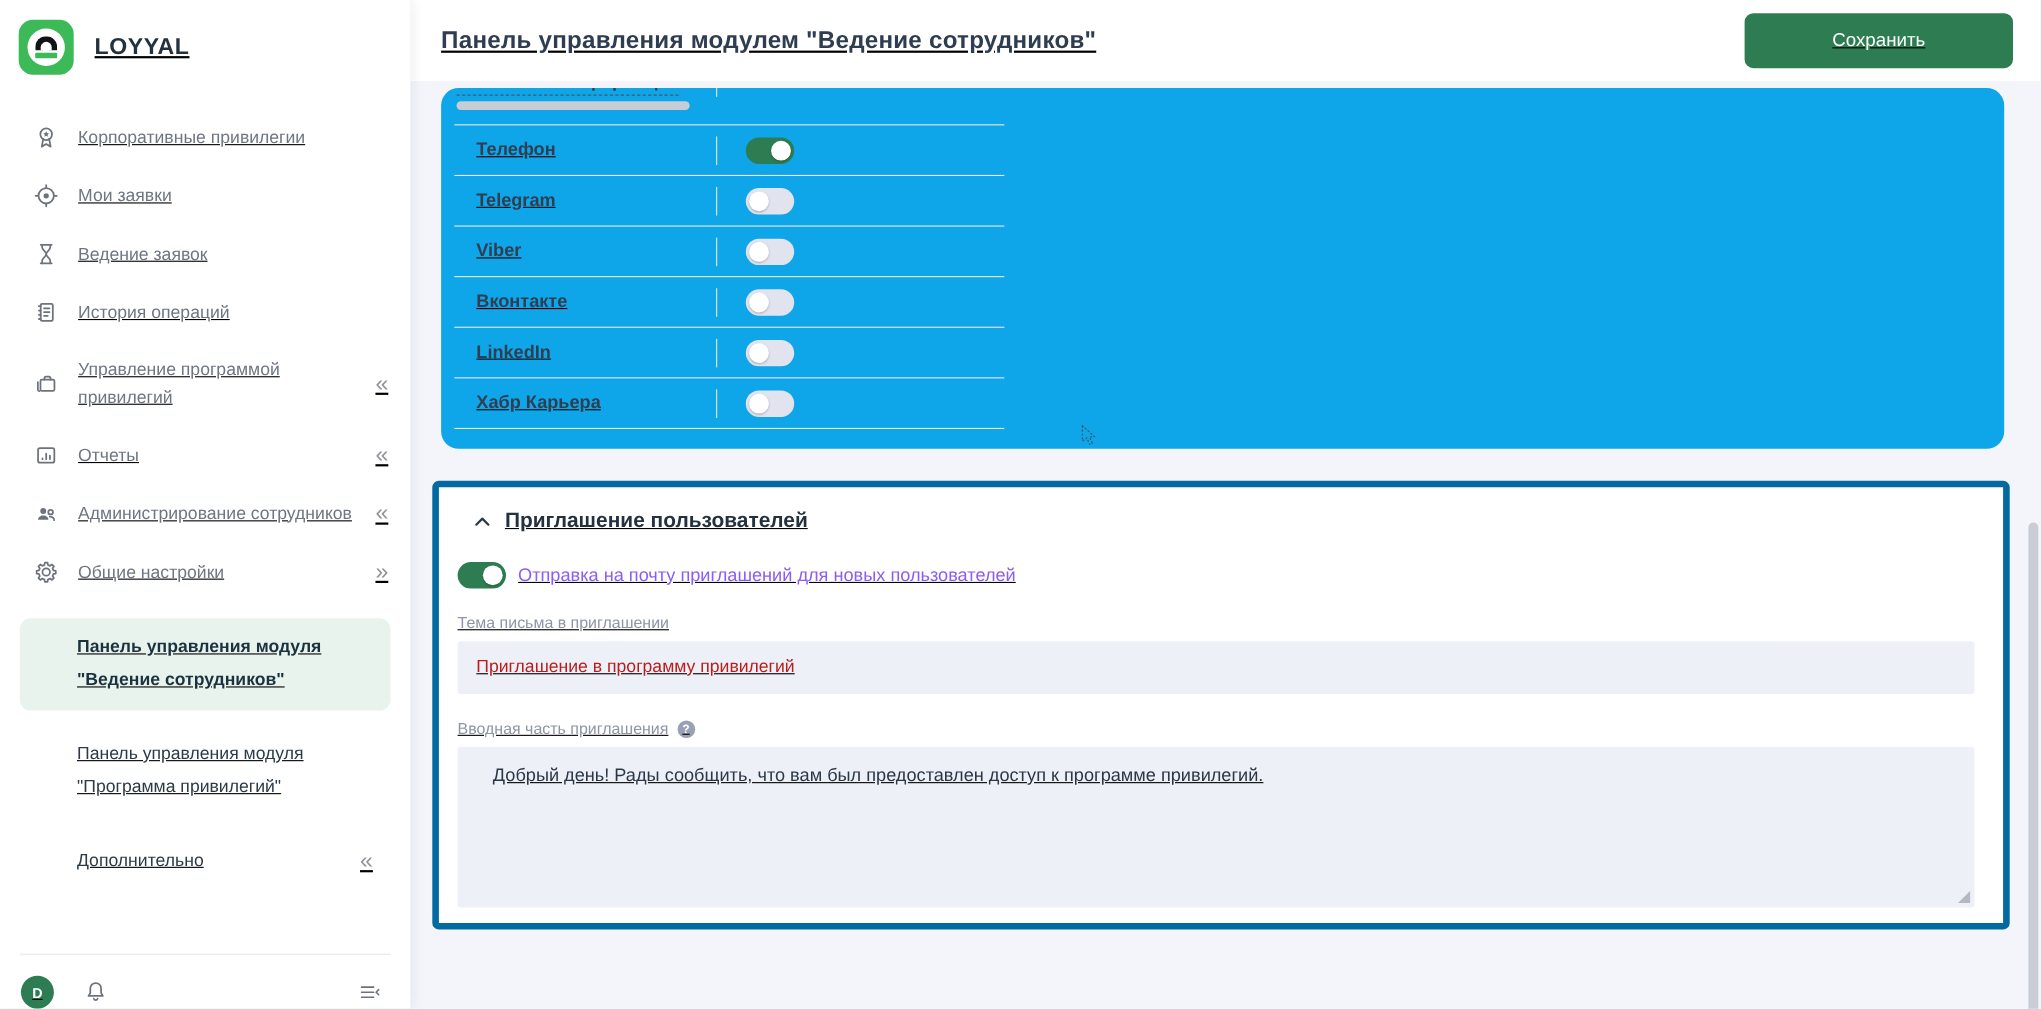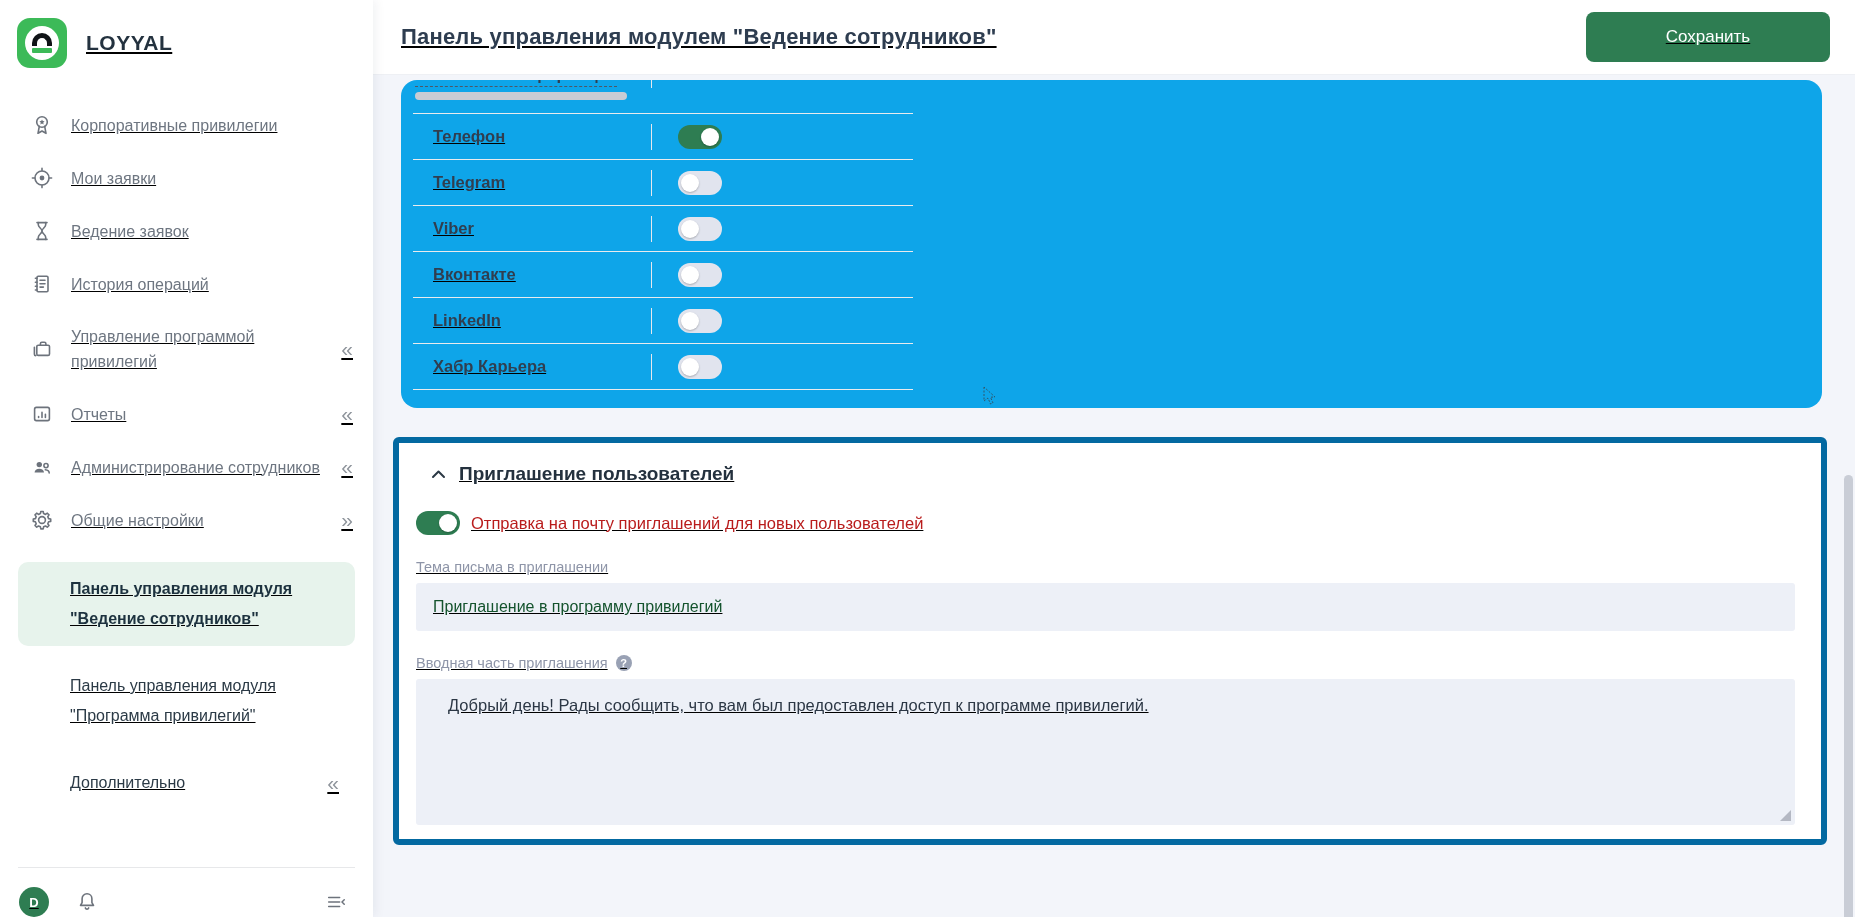--- a/index.html
+++ b/index.html
@@ -88,29 +88,29 @@
     margin-top:5px; }
   .t-row.clipped .t-sep { align-self:flex-start; margin-top:-8px; height:30px; }
 
   
   .section { background:#fff; border:6px solid #0369a1; border-radius:6px;
     margin-left:-8px; margin-right:-5px; padding:20px 26px 14px 17px; }
   .sec-head { display:flex; align-items:center; padding-left:15px; cursor:pointer; }
   .sec-caret { display:flex; margin-right:13px; }
   .sec-title { font-size:19px; font-weight:bold; color:#24313e; }
   .sec-toggle-row { display:flex; align-items:center; margin-top:26px; }
-  .sec-toggle-row .lbl { margin-left:11px; font-size:16.5px; color:#b91c1c; }
+  .sec-toggle-row .lbl { margin-left:11px; font-size:16.5px; color:#8b5cf6; }
   .field-label { margin-top:24px; font-size:14.5px; color:#8e95a8;
     display:flex; align-items:center; }
   .help-icon { width:16px; height:16px; border-radius:50%; background:#99a1b4;
     color:#fff; font-size:11px; font-weight:bold; display:inline-flex;
     align-items:center; justify-content:center; margin-left:8px; cursor:pointer; }
   .text-input { margin-top:8px; width:100%; height:48px; background:#edf0f7;
     border:none; border-radius:3px; padding:0 17px; font-size:16px;
-    color:#14532d; font-family:inherit; display:flex; align-items:center; }
+    color:#b91c1c; font-family:inherit; display:flex; align-items:center; }
   .textarea { margin-top:8px; width:100%; height:146px; background:#edf0f7;
     border-radius:3px; padding:14px 32px; font-size:16.5px; color:#2c3745;
     position:relative; line-height:24px; }
   .resize-grip { position:absolute; right:4px; bottom:4px; width:0; height:0;
     border-bottom:11px solid #b4b8c3; border-left:11px solid transparent;
     cursor:nwse-resize; }
 
   
   .scrollbar-thumb { position:absolute; right:2px; top:475px; width:9px;
     height:460px; background:#c9cdd6; border-radius:5px; z-index:20; cursor:grab; }

